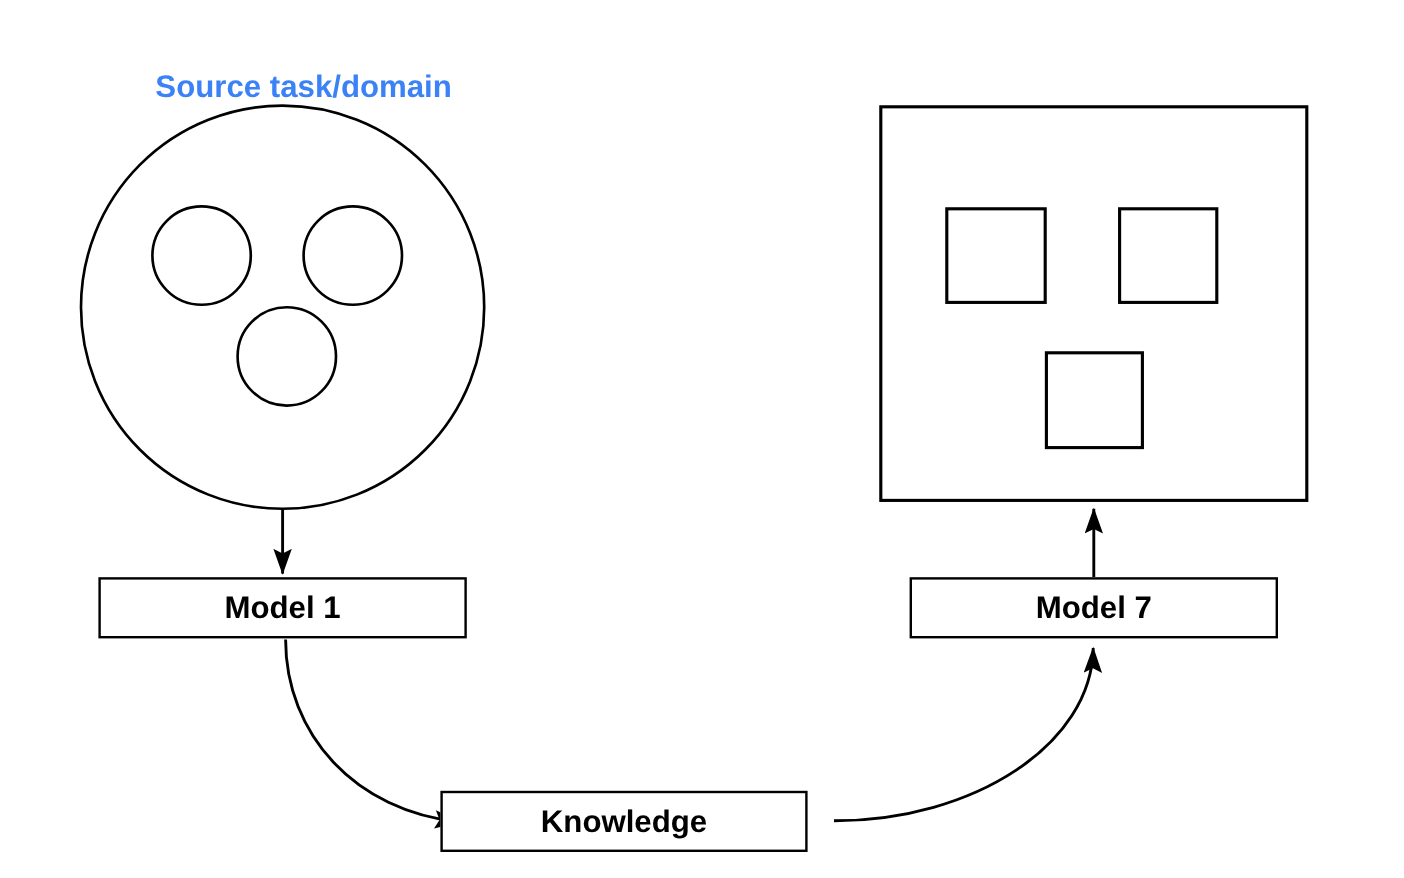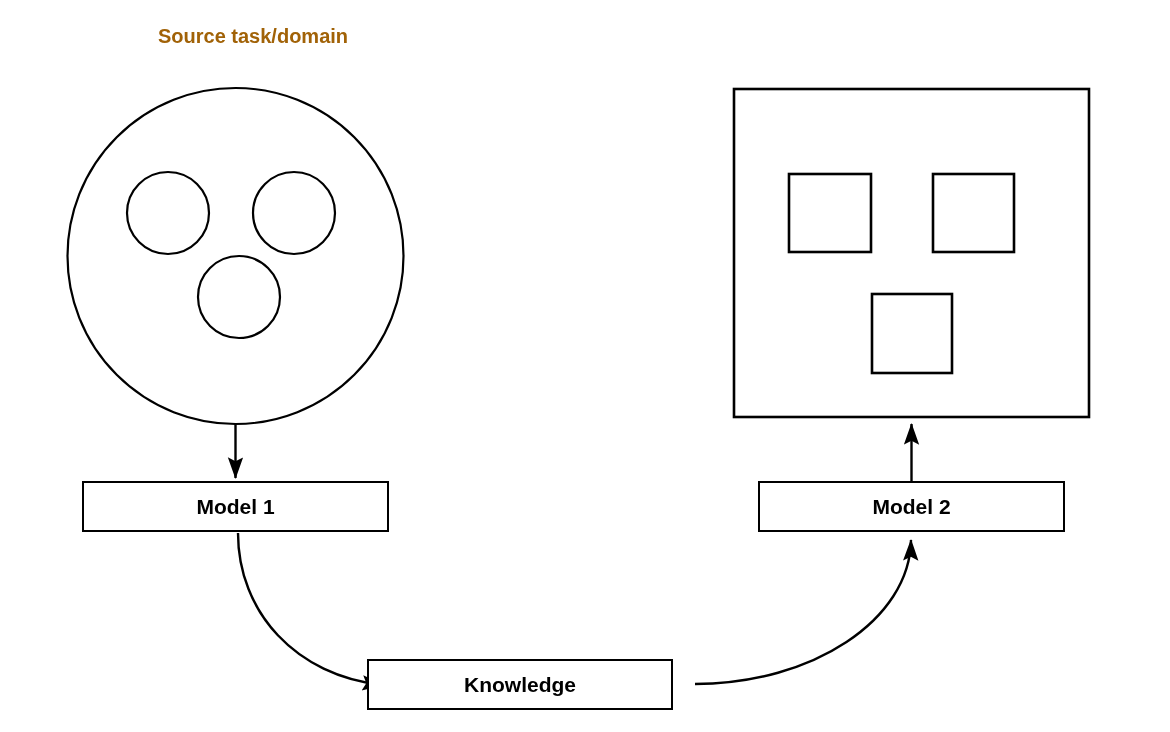--- a/index.html
+++ b/index.html
@@ -21,41 +21,42 @@
   #canvas svg.layer {
     position: absolute;
     left: 0;
     top: 0;
     width: 1170px;
     height: 732px;
   }
   .heading {
     position: absolute;
     font-weight: bold;
-    font-size: 20px;
+    font-size: 26px;
     line-height: 30px;
-    color: #a16207;
+    color: #3b82f6;
     white-space: nowrap;
     text-align: center;
+    margin-top: 36px;
   }
   #title-source { left: 53px; top: 21px; width: 400px; }
   #title-target { left: 709px; top: 21px; width: 400px; }
 
   .node-box {
     position: absolute;
     box-sizing: border-box;
     border: 2px solid #000000;
     background: #ffffff;
     display: flex;
     align-items: center;
     justify-content: center;
   }
   .node-box .node-label {
     font-weight: bold;
-    font-size: 21px;
+    font-size: 26px;
     color: #000000;
     white-space: nowrap;
   }
   #box-model-1 { left: 82px;  top: 481px; width: 307px; height: 51px; }
   #box-model-2 { left: 758px; top: 481px; width: 307px; height: 51px; }
   #box-knowledge { left: 367px; top: 659px; width: 306px; height: 51px; }
 </style>
 </head>
 <body>
 
@@ -92,20 +93,20 @@
     <path d="M 695,684 C 812,684 910,620 911,540" fill="none" stroke="#000000" stroke-width="2.4" marker-end="url(#arrowhead)"></path>
 
     <line x1="911.5" y1="481" x2="911.5" y2="424" stroke="#000000" stroke-width="2.4" marker-end="url(#arrowhead)"></line>
   </svg>
 
   <div class="node-box" id="box-model-1">
     <span class="node-label">Model 1</span>
   </div>
 
   <div class="node-box" id="box-model-2">
-    <span class="node-label">Model 2</span>
+    <span class="node-label">Model 7</span>
   </div>
 
   <div class="node-box" id="box-knowledge">
     <span class="node-label">Knowledge</span>
   </div>
 
 </div>
 
 </body></html>

